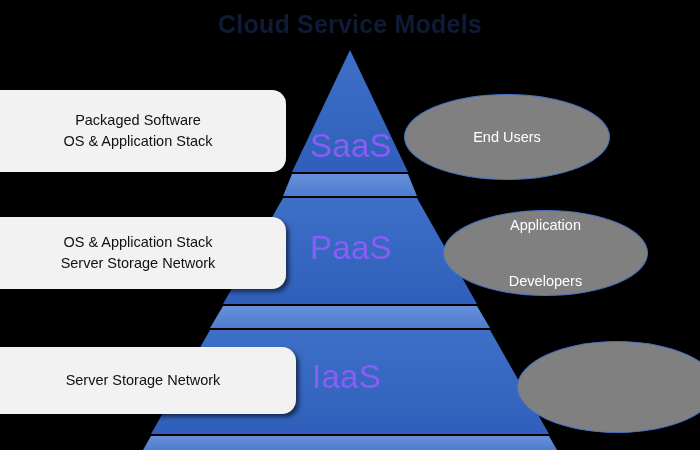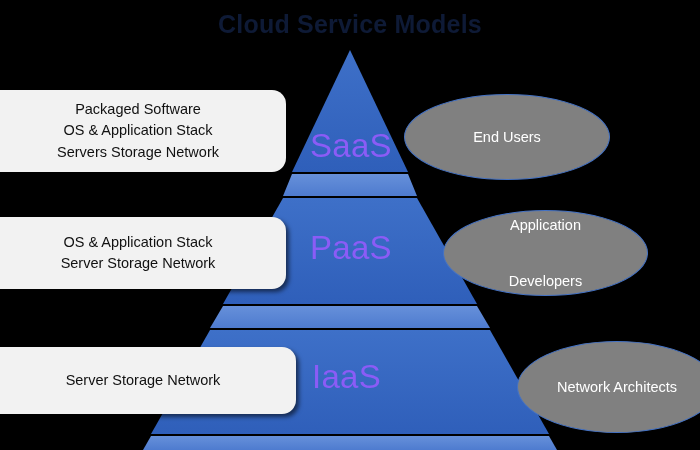--- a/index.html
+++ b/index.html
@@ -130,21 +130,20 @@
     <polygon points="151,436 549,436 557,450 143,450" fill="url(#gradLight)"></polygon>
   </svg>
 
   <div class="tier-label" id="tier-label-saas">SaaS</div>
   <div class="tier-label" id="tier-label-iaas">IaaS</div>
   <div class="tier-label" id="tier-label-paas">PaaS</div>
 
   <div class="stack-box" id="stack-box-saas">
     <span class="line">Packaged Software</span>
     <span class="line">OS &amp; Application Stack</span>
-    <span class="line">Servers Storage Network</span>
   </div>
 
   <div class="stack-box" id="stack-box-paas">
     <span class="line">OS &amp; Application Stack</span>
     <span class="line">Server Storage Network</span>
   </div>
 
   <div class="stack-box" id="stack-box-iaas">
     <span class="line">Server Storage Network</span>
   </div>
@@ -152,16 +151,15 @@
   <div class="audience-ellipse" id="audience-end-users">
     <span class="line">End Users</span>
   </div>
 
   <div class="audience-ellipse" id="audience-app-devs">
     <span class="line">Application</span>
     <span class="line">Developers</span>
   </div>
 
   <div class="audience-ellipse" id="audience-infra-arch">
-    <span class="line">Network Architects</span>
   </div>
 
 </div>
 
 </body></html>

